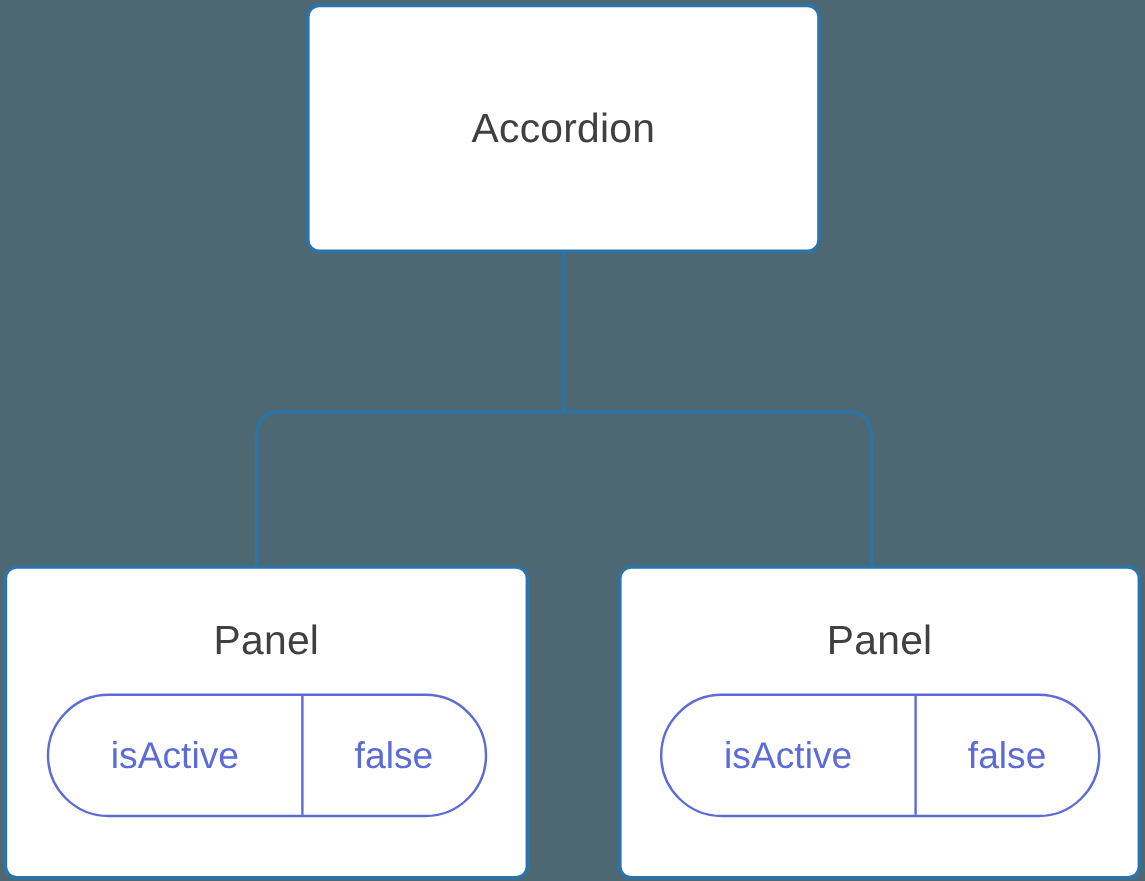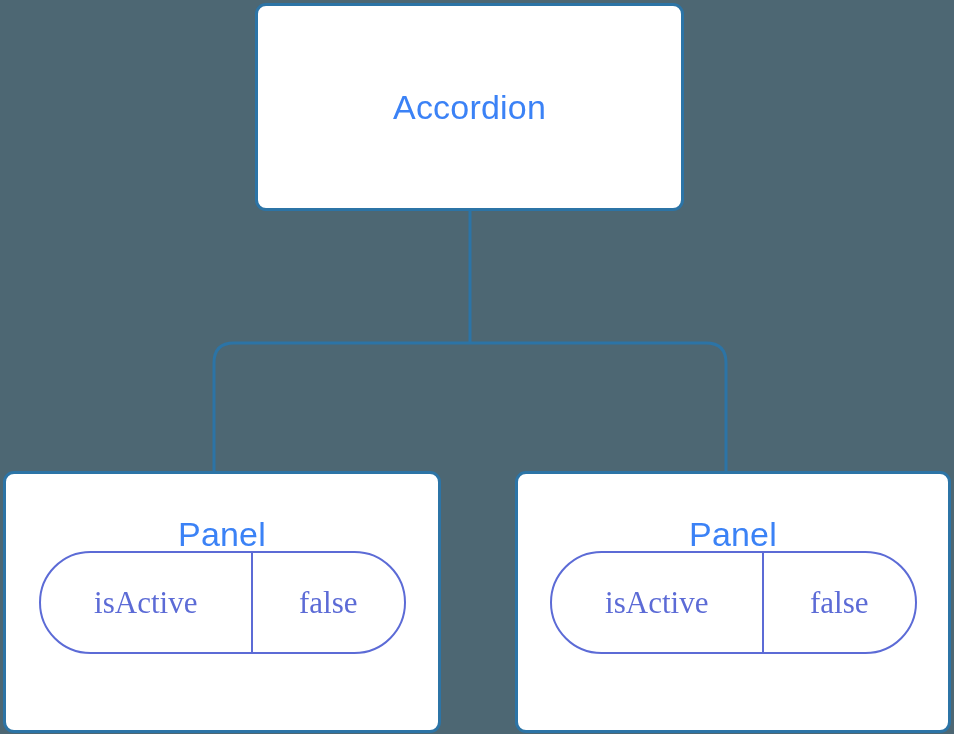--- a/index.html
+++ b/index.html
@@ -61,39 +61,39 @@
   .node-leaf-right {
     left: 515px;
     top: 471px;
     width: 436px;
     height: 262px;
     justify-content: flex-start;
     padding-top: 43px;
   }
 
   .node-title {
-    color: #3b82f6;
+    color: #404040;
     font-size: 34px;
     font-weight: 400;
     line-height: 1;
     letter-spacing: 0.2px;
     white-space: nowrap;
   }
 
   
   .prop-pill {
+    margin-top: 27px;
     box-sizing: border-box;
     width: 367px;
     height: 103px;
     border: 2px solid #5c6bd6;
     border-radius: 52px;
     display: flex;
     align-items: stretch;
     background: transparent;
-    font-family: Liberation Serif, serif;
   }
   .prop-key,
   .prop-val {
     display: flex;
     align-items: center;
     justify-content: center;
     color: #5c6bd6;
     font-size: 31px;
     font-weight: 400;
     line-height: 1;

